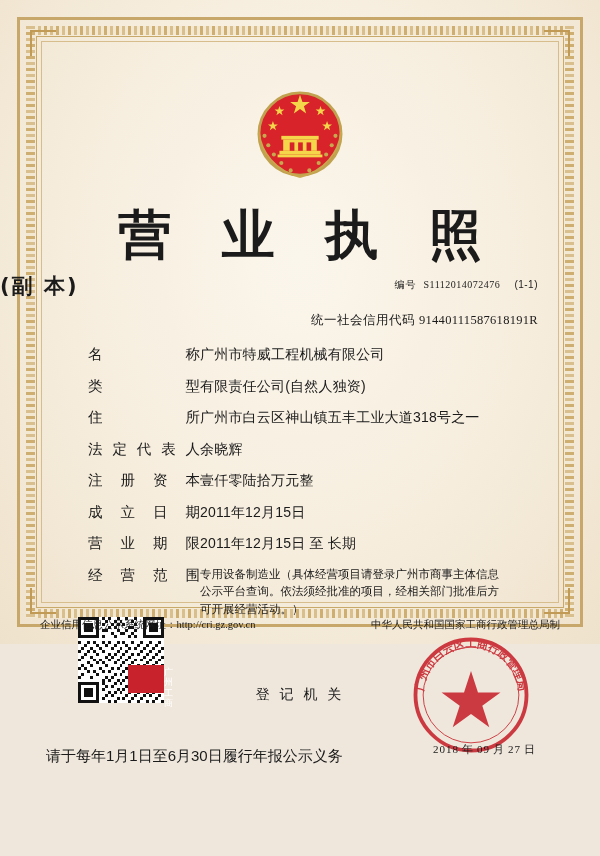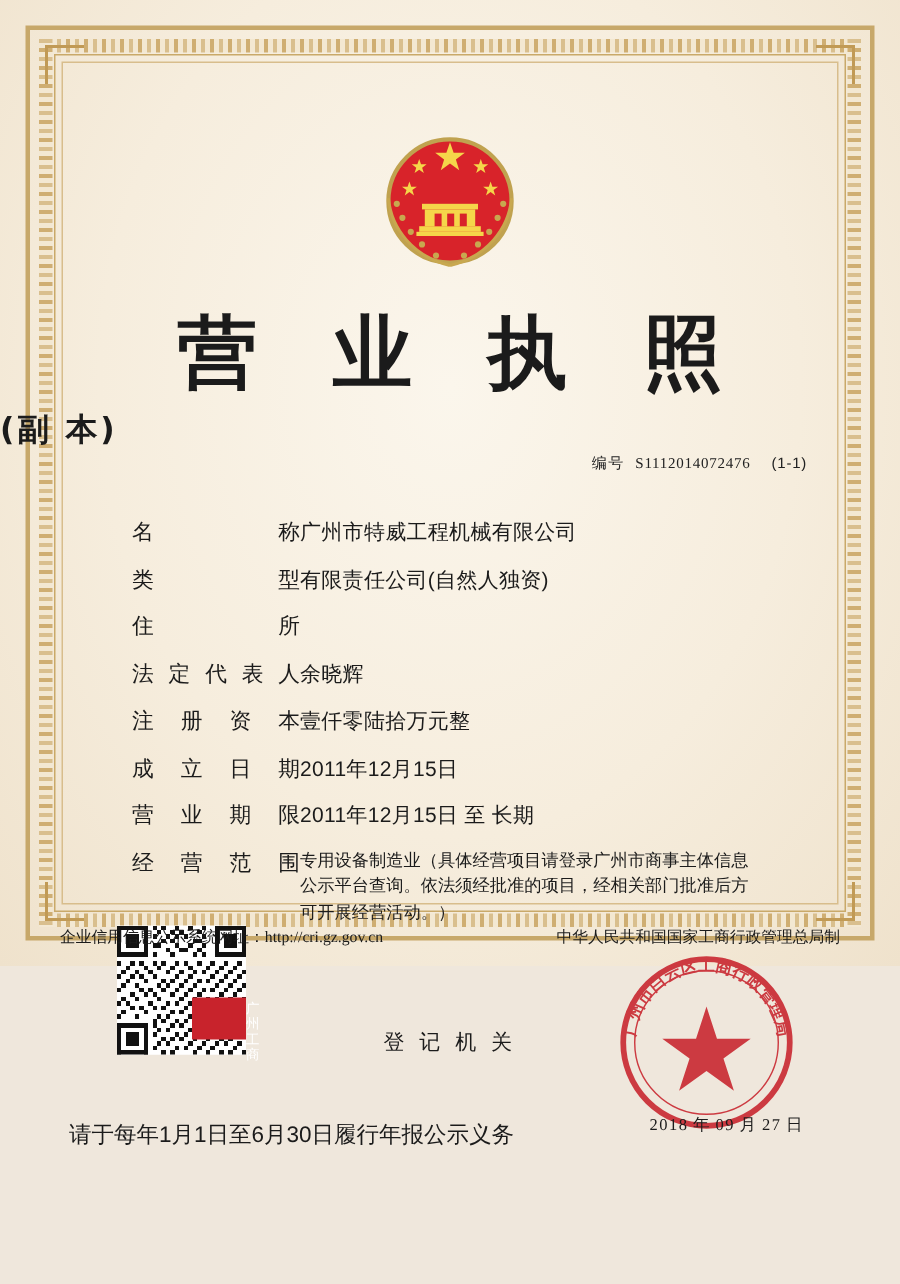--- a/index.html
+++ b/index.html
@@ -119,21 +119,20 @@
 
   .doc-no {
     position: absolute;
     top: 278px;
     right: 62px;
     font-size: 10px;
     color: #222;
     font-family: "Liberation Sans", sans-serif;
     letter-spacing: 0.5px;
     white-space: nowrap;
-    margin-top: 24px;
   }
   .doc-no .lbl { letter-spacing: 1px; }
   .doc-no .val { margin-left: 7px; font-family: "Liberation Serif", serif; }
   .doc-no .seq { margin-left: 14px; }
 
   .credit-code {
     position: absolute;
     top: 312px;
     right: 62px;
     font-size: 12.5px;
@@ -325,20 +324,23 @@
     </g>
   </svg>
 
   <div class="title">营 业 执 照</div>
   <div class="subtitle">(副 本)</div>
 
   <div class="doc-no">
     <span class="lbl">编号</span><span class="val">S1112014072476</span><span class="seq">(1-1)</span>
   </div>
 
+  <div class="credit-code">
+    <span>统一社会信用代码</span><span class="val">91440111587618191R</span>
+  </div>
 
   <div class="fields">
 
     <div class="row">
       <div class="label">
         <span>名</span>
         <span>称</span>
       </div>
       <div class="value">广州市特威工程机械有限公司</div>
     </div>
@@ -349,20 +351,21 @@
         <span>型</span>
       </div>
       <div class="value">有限责任公司(自然人独资)</div>
     </div>
 
     <div class="row">
       <div class="label">
         <span>住</span>
         <span>所</span>
       </div>
+      <div class="value">广州市白云区神山镇五丰工业大道318号之一</div>
     </div>
 
     <div class="row">
       <div class="label">
         <span>法</span>
         <span>定</span>
         <span>代</span>
         <span>表</span>
         <span>人</span>
       </div>

